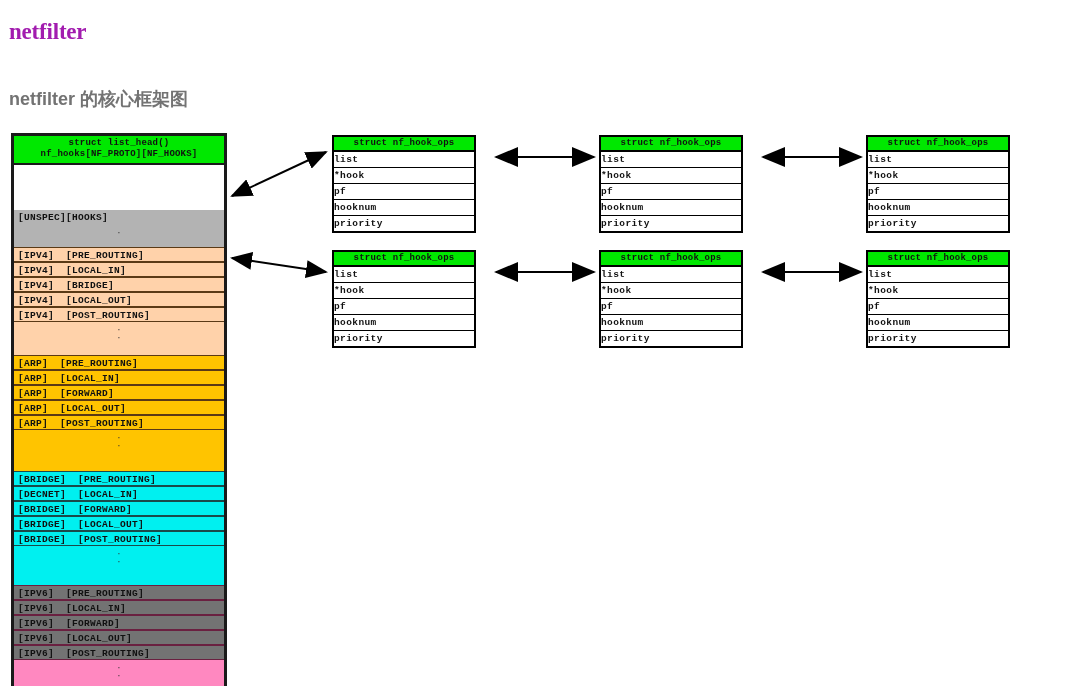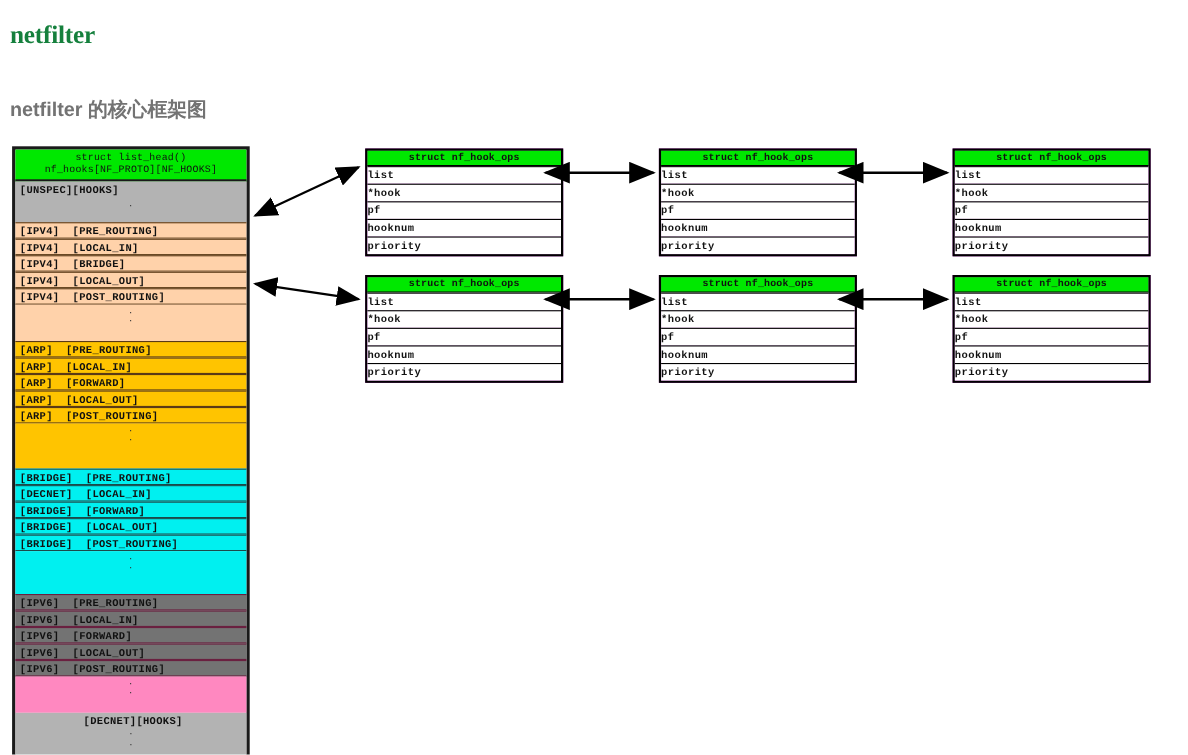--- a/index.html
+++ b/index.html
@@ -18,21 +18,21 @@
 
   
   .page-title {
     position: absolute;
     left: 9px;
     top: 4px;
     font-family: "Liberation Serif", serif;
     font-size: 23px;
     font-weight: bold;
     letter-spacing: -0.2px;
-    color: #15803d;
+    color: #a21caf;
   }
   .section-title {
     position: absolute;
     left: 9px;
     top: 72px;
     font-family: "Liberation Sans", sans-serif;
     font-size: 18px;
     font-weight: bold;
     color: #737373;
     white-space: nowrap;
@@ -56,42 +56,42 @@
     border: 3px solid #1a1a1a;
     box-sizing: border-box;
     background: #ffffff;
   }
   .hooks-head {
     background: #00e800;
     border-bottom: 2px solid #1a1a1a;
     text-align: center;
     font-family: "Liberation Mono", monospace;
     font-size: 9px;
-    font-weight: normal;
+    font-weight: bold;
     color: #111;
     line-height: 11px;
     padding: 2px 0 3px 0;
     letter-spacing: 0.2px;
   }
   .hooks-head .l1 { display: block; }
   .hooks-head .l2 { display: block; }
 
   .row {
     box-sizing: border-box;
     font-family: "Liberation Mono", monospace;
     font-size: 9.5px;
     font-weight: bold;
     color: #111;
     padding: 1px 0 1px 4px;
     height: 15px;
     line-height: 13px;
     letter-spacing: 0.3px;
     white-space: pre;
   }
-  .row.gray    { background: #b3b3b3; }
+  .row.gray    { background: #b3b3b3; margin-top: 45px; }
   .row.ipv4    { background: #ffd2aa; border-top: 1px solid #5a3a16; border-bottom: 1px solid #5a3a16; }
   .row.arp     { background: #ffc400; border-top: 1px solid #5a3a16; border-bottom: 1px solid #5a3a16; }
   .row.bridge  { background: #00f0f0; border-top: 1px solid #1a4a4a; border-bottom: 1px solid #1a4a4a; }
   .row.ipv6    { background: #737373; border-top: 1px solid #6a2040; border-bottom: 1px solid #6a2040; }
 
   .filler {
     box-sizing: border-box;
     text-align: center;
     font-family: "Liberation Mono", monospace;
     font-size: 8px;
@@ -127,24 +127,24 @@
     font-size: 8px;
     color: #333;
     line-height: 10px;
     padding-top: 2px;
   }
   .decnet-dots span { display: block; }
 
   
   .ops-box {
     position: absolute;
-    width: 180px;
+    width: 144px;
     border: 2px solid #000;
     box-sizing: border-box;
-    background: #a21caf;
+    background: #fde047;
   }
   .ops-head {
     background: #00e800;
     border-bottom: 1px solid #000;
     text-align: center;
     font-family: "Liberation Mono", monospace;
     font-size: 9px;
     font-weight: bold;
     color: #111;
     height: 13px;

